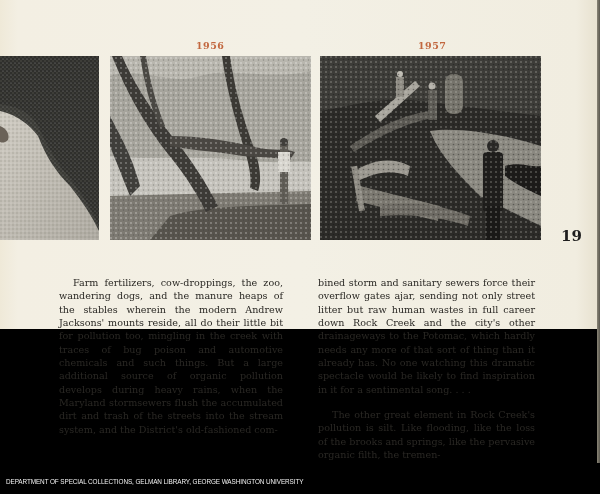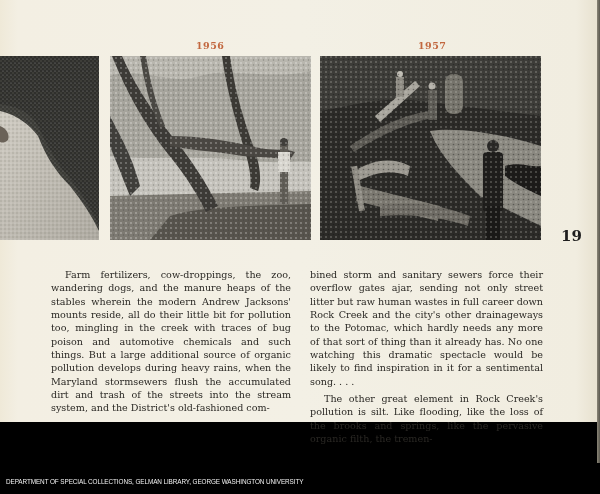--- a/index.html
+++ b/index.html
@@ -2,21 +2,21 @@
 <html><head>
   <meta charset="utf-8">
   <style>
     html, body { margin: 0; padding: 0; }
     body {
       width: 600px; height: 494px; position: relative; overflow: hidden;
       background: #000;
       font-family: "DejaVu Serif", "Liberation Serif", serif;
     }
     .page {
-      position: absolute; left: 0; top: 0; width: 600px; height: 422px;
+      position: absolute; left: 0; top: 0; width: 600px; height: 329px;
       background: linear-gradient(90deg, #efe9d8 0%, #f3efe3 3%, #f3f0e5 50%, #f1ede0 96%, #e9e3d2 99%);
     }
     .page-edge {
       position: absolute; right: 0; top: 0; width: 3px; height: 463px;
       background: linear-gradient(90deg, #8a8576, #5a574e);
     }
     .year {
       position: absolute; top: 40px; font-size: 9.5px; font-weight: bold;
       color: #c2673f; letter-spacing: 0.5px;
     }
@@ -27,21 +27,21 @@
     .page-number {
       position: absolute; left: 561px; top: 227px; font-size: 15px; font-weight: bold;
       color: #1e1e1e;
       text-align: center;
     }
     .col {
       position: absolute; top: 264px; width: 248px;
       font-size: 9.6px; line-height: 13.35px; color: #2a2824;
       text-align: justify; text-align-last: left;
     }
-    .col p { margin: 4px; }
+    .col p { margin: 12px; }
     .col p.indent { text-indent: 14px; }
     .col-left { left: 47px; }
     .col-right { left: 306px; width: 241px; }
     .footer {
       position: absolute; left: 0; top: 463px; width: 600px; height: 31px; background: #000;
     }
     .footer-text {
       position: absolute; left: 6px; top: 15px; font-family: "Liberation Sans", sans-serif;
       font-size: 6.4px; color: #f2f2f2; letter-spacing: -0.1px; white-space: nowrap;
     }

